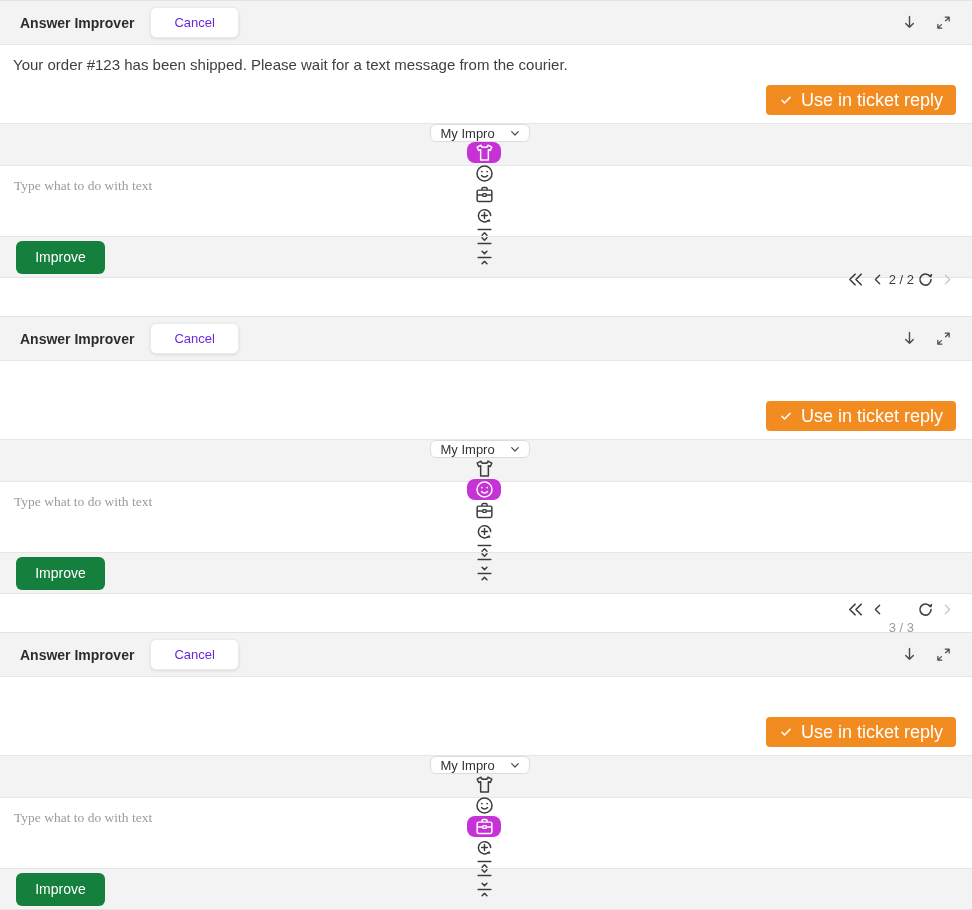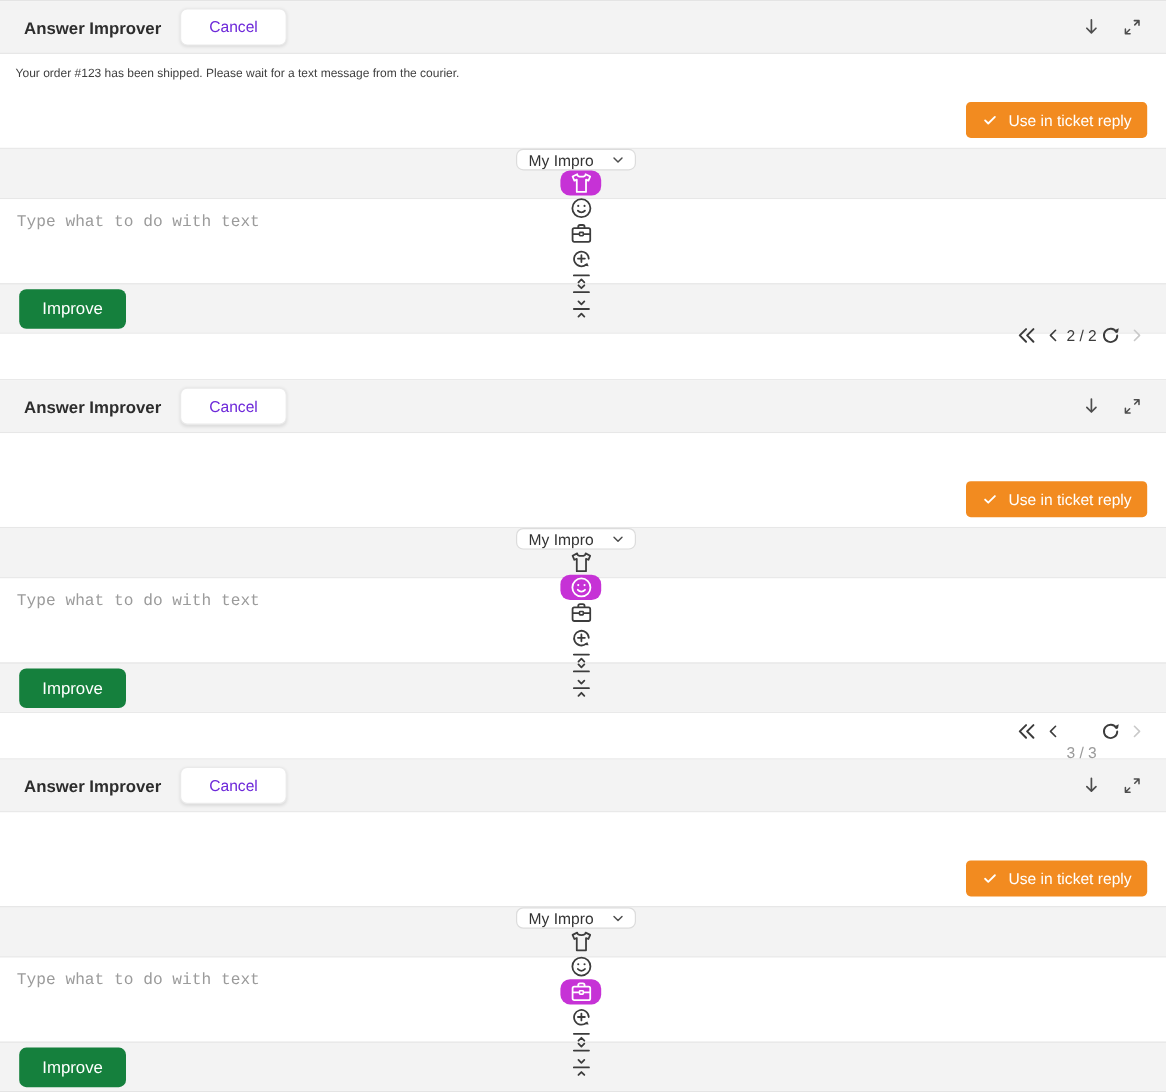--- a/index.html
+++ b/index.html
@@ -32,25 +32,25 @@
   }
   .hdr-icons { margin-left: auto; display: flex; gap: 8px; }
   .icon-btn {
     width: 26px; height: 26px; padding: 0; border: none; background: transparent;
     display: flex; align-items: center; justify-content: center;
     color: #4d4d4d; cursor: pointer;
   }
 
   
   .content { height: 78px; background: #fff; position: relative; }
-  .answer { margin: 0; padding: 11px 14px 0 13px; font-size: 10px; color: #3f3f3f; }
+  .answer { margin: 0; padding: 11px 14px 0 13px; font-size: 15px; color: #3f3f3f; }
   .use-btn {
     position: absolute; right: 16px; bottom: 8px; height: 30px;
     background: #f28b20; border: none; border-radius: 4px;
-    color: #fff; font-size: 13px; font-family: inherit;
+    color: #fff; font-size: 18px; font-family: inherit;
     display: flex; align-items: center; gap: 8px; padding: 0 13px; cursor: pointer;
   }
 
   
   .toolbar {
     height: 43px; background: #f3f3f3;
     border-top: 1px solid #e7e7e7; border-bottom: 1px solid #e7e7e7;
     display: flex; align-items: center; padding: 0 14px 0 10px; flex-direction: column;
   }
   .preset {
@@ -72,21 +72,21 @@
   .pager .icon-btn { width: 22px; height: 22px; color: #3c3c3c; }
   .page-label { font-size: 13px; color: #3c3c3c; white-space: nowrap; }
   .page-label.muted { color: #9b9b9b; margin-top: 36px; }
   .pg-next { color: #c9c9c9 !important; }
 
   
   .input-area { height: 70px; background: #fff; }
   .prompt-input {
     width: 100%; height: 100%; border: none; resize: none; outline: none;
     background: transparent; padding: 12px 14px;
-    font-family: Liberation Mono, monospace; font-size: 13.5px; color: #3f3f3f;
+    font-family: Liberation Serif, serif; font-size: 13.5px; color: #3f3f3f;
   }
   .prompt-input::placeholder { color: #9b9b9b; }
 
   
   .footer { height: 41px; background: #f3f3f3; border-top: 1px solid #e7e7e7; display: flex; align-items: center; }
   .improve-btn {
     margin-left: 16px; width: 89px; height: 33px;
     background: #15803d; border: none; border-radius: 6px;
     color: #fff; font-size: 14px; font-family: inherit; cursor: default;
   }

